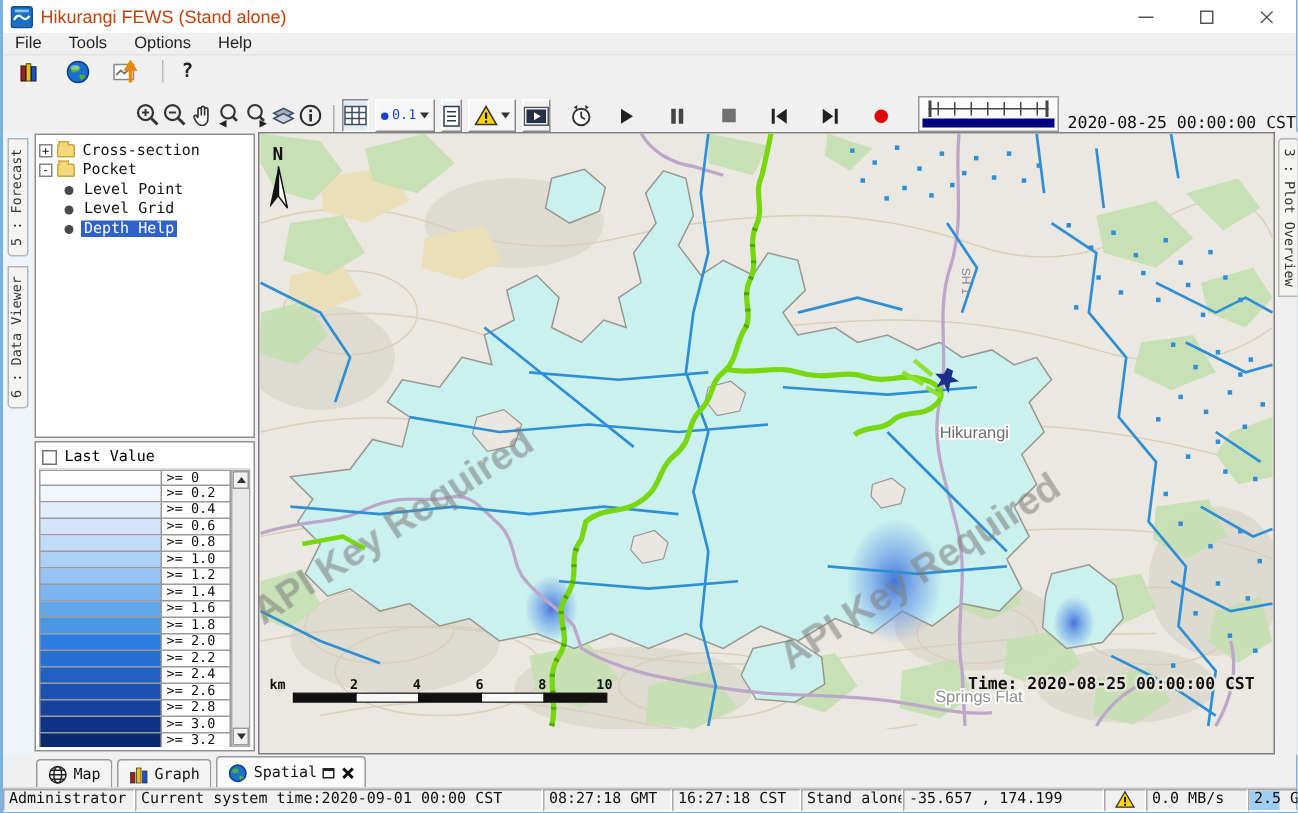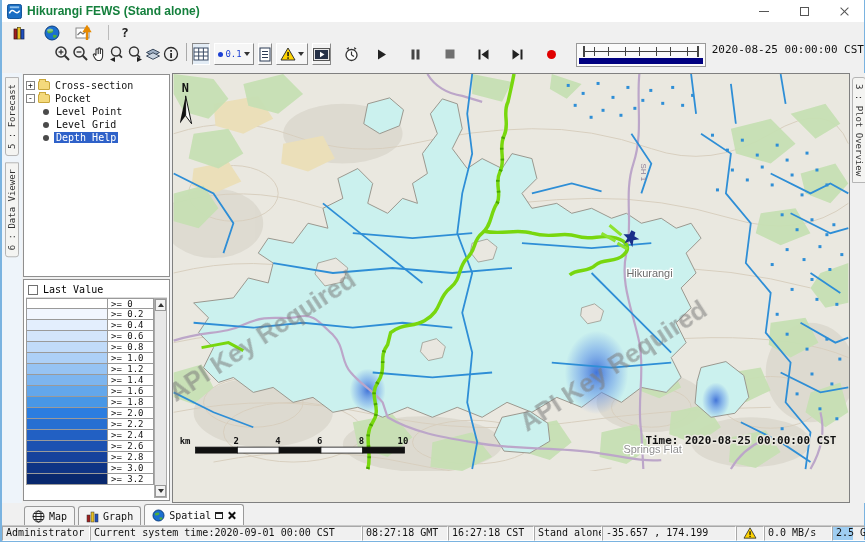--- a/index.html
+++ b/index.html
@@ -3,36 +3,36 @@
 <meta charset="utf-8">
 <style>
   * { margin:0; padding:0; box-sizing:border-box; }
   html,body { width:865px; height:542px; overflow:hidden; background:#d0d0d0;
               font-family:"Liberation Sans", sans-serif; }
   .window { width:865px; height:542px; background:#f0f0f0; display:flex; flex-direction:column;
             border-left:2px solid #7ab3e0; border-right:1px solid #7ab3e0; border-bottom:1px solid #7ab3e0; }
   
   .titlebar { height:22px; background:#ffffff; display:flex; align-items:center; padding-left:5px; flex:0 0 auto; }
   .app-logo { width:15px; height:15px; margin-right:5px; }
-  .title-text { font-size:12px; color:#15803d;font-weight:bold; }
+  .title-text { font-size:12px; color:#c2410c; }
   .win-controls { margin-left:auto; display:flex; height:100%; }
   .win-btn { width:40px; display:flex; align-items:center; justify-content:center; }
   .glyph-min { width:10px; height:1px; background:#555; }
   .glyph-max { width:9px; height:9px; border:1px solid #555; }
   .glyph-close { position:relative; width:11px; height:11px; }
   .glyph-close::before,.glyph-close::after { content:""; position:absolute; left:5px; top:0; width:1px; height:11px; background:#555; }
   .glyph-close::before { transform:rotate(45deg);} .glyph-close::after { transform:rotate(-45deg);}
   
   .menubar { height:15px; background:#f0f0f0; display:flex; align-items:center; gap:18px; padding-left:8px; font-size:11px; color:#222; flex:0 0 auto; border-bottom:1px solid #e3e3e3;}
   
   .toolbar1 { height:21px; display:flex; align-items:center; gap:8px; padding-left:6px; flex:0 0 auto; }
   .tb1-sep { width:1px; height:15px; background:#bbb; margin:0 4px; }
   .help-q { font-size:13px; font-weight:bold; color:#222; font-family:"DejaVu Sans Mono", monospace; }
   
-  .toolbar2 { height:30px; display:flex; align-items:flex-start; padding-left:52px; flex:0 0 auto; }
+  .toolbar2 { height:30px; display:flex; align-items:flex-end; padding-left:88px; flex:0 0 auto; }
   .tbtn { width:24px; height:22px; display:flex; align-items:center; justify-content:center; background:transparent; }
   .tbtn.raised { border:1px solid; border-color:#fff #8a8a8a #8a8a8a #fff; background:#f2f2f2; }
   .tbtn.pressed { border:1px solid; border-color:#8a8a8a #fff #fff #8a8a8a; background:#e3ecf5; }
   .tb2-sep { width:1px; height:18px; background:#aaa; margin:0 6px; }
   .combo { height:22px; display:flex; align-items:center; border:1px solid; border-color:#fff #8a8a8a #8a8a8a #fff; background:#f6f6f6; padding:0 3px; gap:2px; }
   .combo .dot { width:5px; height:5px; border-radius:50%; background:#1b3fd4; }
   .combo .val { font-size:9px; color:#1b3fd4; font-family:"DejaVu Sans Mono", monospace; }
   .caret-down { width:0; height:0; border-left:3px solid transparent; border-right:3px solid transparent; border-top:4px solid #333; }
   .transport { display:flex; align-items:center; gap:10px; margin-left:10px; }
   
@@ -114,20 +114,26 @@
         </div>
       <div class="win-btn">
           <div class="glyph-max"></div>
         </div>
       <div class="win-btn">
           <div class="glyph-close"></div>
         </div>
     </div>
   </div>
 
+  <div class="menubar">
+    <span>File</span>
+    <span>Tools</span>
+    <span>Options</span>
+    <span>Help</span>
+  </div>
 
   <div class="toolbar1">
     <span class="tbtn">
       <svg width="16" height="16" viewBox="0 0 16 16">
         <rect x="2" y="4" width="3" height="10" fill="#a02020" stroke="#3a1010" stroke-width="0.7"></rect>
         <rect x="5.5" y="2.5" width="3" height="11.5" fill="#e8c020" stroke="#5a4a08" stroke-width="0.7"></rect>
         <rect x="9" y="4.5" width="3" height="9.5" fill="#2050c0" stroke="#102050" stroke-width="0.7"></rect>
       </svg>
     </span>
     <span class="tbtn">

